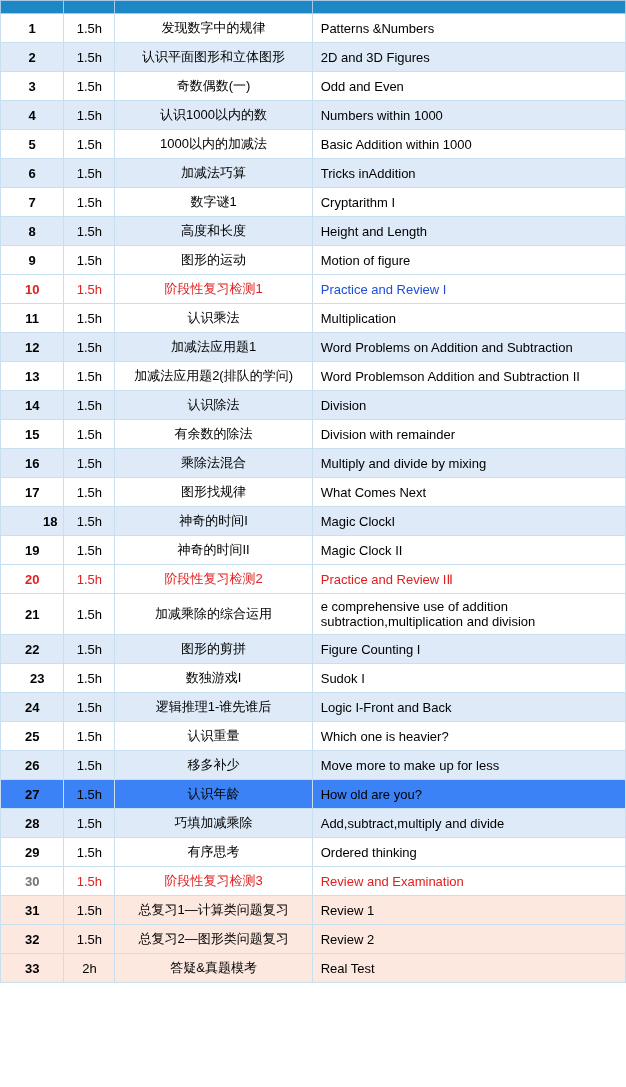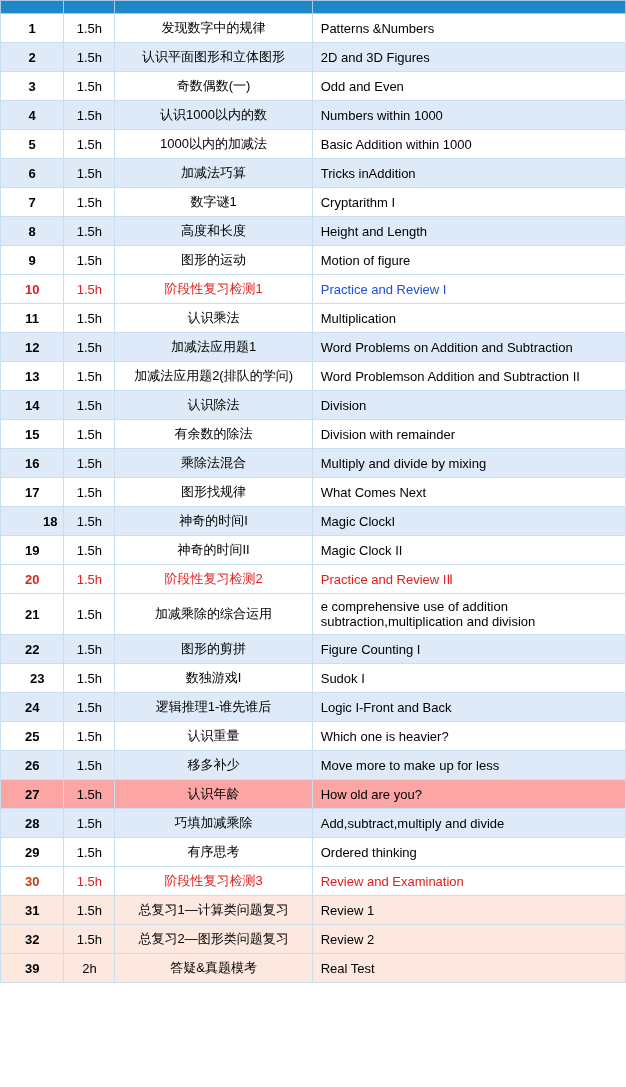--- a/index.html
+++ b/index.html
@@ -210,57 +210,57 @@
     <td class="col-time" style="">1.5h</td>
     <td class="col-cn cn-text" style="">认识重量</td>
     <td class="col-en en-text" style="">Which one is heavier?</td>
   </tr>
         <tr style="background: rgb(222, 234, 247);">
     <td class="col-num" style="font-weight:bold;">26</td>
     <td class="col-time" style="">1.5h</td>
     <td class="col-cn cn-text" style="">移多补少</td>
     <td class="col-en en-text" style="">Move more to make up for less</td>
   </tr>
-        <tr style="background: #fca5a5;">
+        <tr style="background: #3b82f6;">
     <td class="col-num" style="font-weight:bold;">27</td>
     <td class="col-time" style="">1.5h</td>
     <td class="col-cn cn-text" style="">认识年龄</td>
     <td class="col-en en-text" style="">How old are you?</td>
   </tr>
         <tr style="background: rgb(222, 234, 247);">
     <td class="col-num" style="font-weight:bold;">28</td>
     <td class="col-time" style="">1.5h</td>
     <td class="col-cn cn-text" style="">巧填加减乘除</td>
     <td class="col-en en-text" style="">Add,subtract,multiply and divide</td>
   </tr>
         <tr style="background: rgb(255, 255, 255);">
     <td class="col-num" style="font-weight:bold;">29</td>
     <td class="col-time" style="">1.5h</td>
     <td class="col-cn cn-text" style="">有序思考</td>
     <td class="col-en en-text" style="">Ordered thinking</td>
   </tr>
         <tr class="red-row" style="background: rgb(222, 234, 247);">
-    <td class="col-num" style="font-weight:bold;color:#c2410c;">30</td>
+    <td class="col-num" style="font-weight:bold;color:#737373;">30</td>
     <td class="col-time" style="color:#e02020;">1.5h</td>
     <td class="col-cn cn-text" style="color:#e02020;">阶段性复习检测3</td>
     <td class="col-en en-text" style="color:#e02020;">Review and Examination</td>
   </tr>
         <tr class="last-rows" style="background: rgb(253, 232, 224);">
     <td class="col-num" style="font-weight:bold;">31</td>
     <td class="col-time" style="">1.5h</td>
     <td class="col-cn cn-text" style="">总复习1—计算类问题复习</td>
     <td class="col-en en-text" style="">Review 1</td>
   </tr>
         <tr class="last-rows" style="background: rgb(253, 232, 224);">
     <td class="col-num" style="font-weight:bold;">32</td>
     <td class="col-time" style="">1.5h</td>
     <td class="col-cn cn-text" style="">总复习2—图形类问题复习</td>
     <td class="col-en en-text" style="">Review 2</td>
   </tr>
         <tr class="last-rows" style="background: rgb(253, 232, 224);">
-    <td class="col-num" style="font-weight:bold;">39</td>
+    <td class="col-num" style="font-weight:bold;">33</td>
     <td class="col-time" style="">2h</td>
     <td class="col-cn cn-text" style="">答疑&amp;真题模考</td>
     <td class="col-en en-text" style="">Real Test</td>
   </tr>
       </tbody>
   </table>
 </div>
 
 </body></html>

